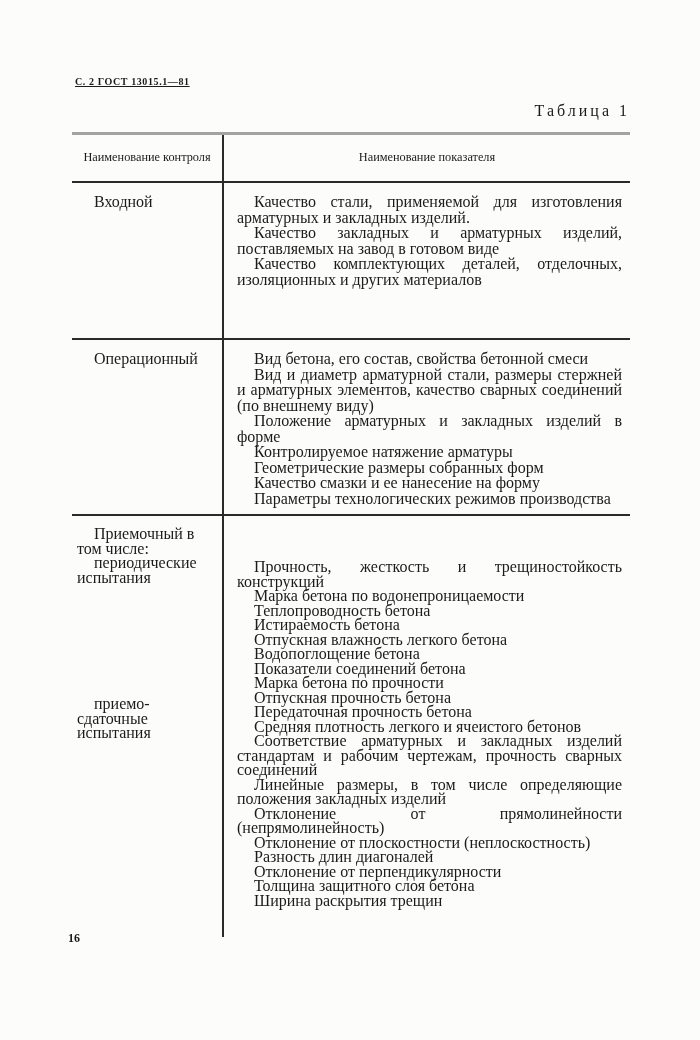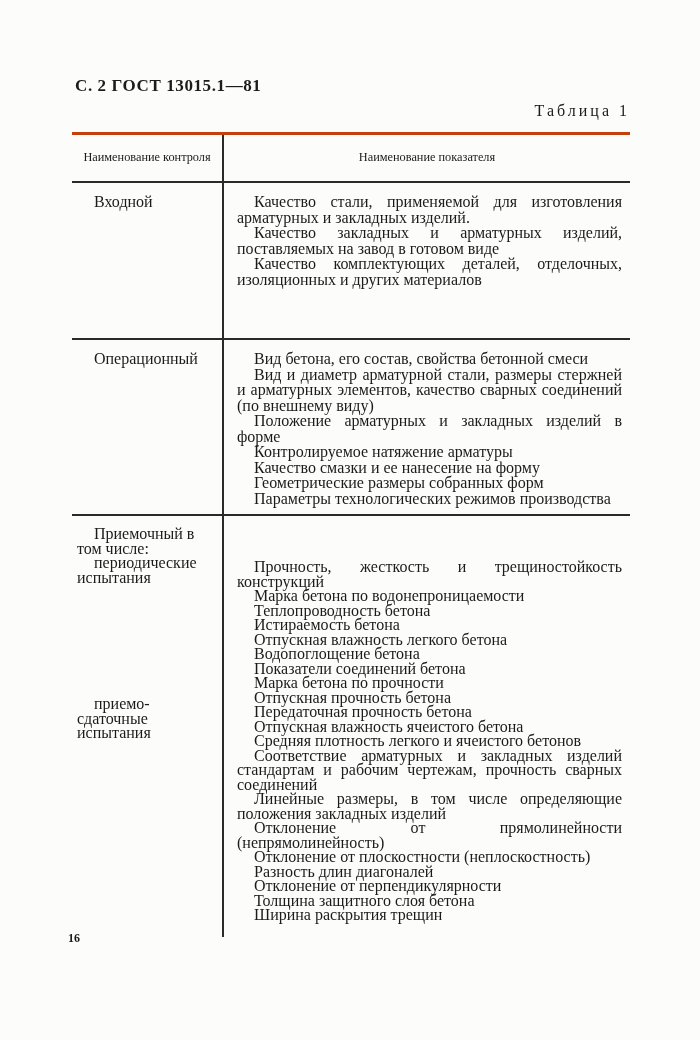--- a/index.html
+++ b/index.html
@@ -9,39 +9,40 @@
     height: 1040px;
     background: #fcfcfa;
     font-family: "Liberation Serif", serif;
     color: #1b1b1b;
     overflow: hidden;
   }
   .doc-header {
     position: absolute;
     left: 75px;
     top: 76px;
-    font-size: 17px;
+    font-size: 10px;
     font-weight: bold;
     letter-spacing: 0.6px;
     white-space: nowrap;
+    text-decoration: underline;
   }
   .table-caption {
     position: absolute;
     right: 70px;
     top: 102px;
     font-size: 16px;
     letter-spacing: 3px;
     white-space: nowrap;
   }
   .gtable {
     position: absolute;
     left: 72px;
     top: 132px;
     width: 558px;
-    border-top: 3px solid #c2410c;
+    border-top: 3px solid #a3a3a3;
   }
   .row {
     display: grid;
     grid-template-columns: 150px 408px;
   }
   .cell { font-size: 16px; line-height: 15.5px; }
   .cell.right { border-left: 2px solid #2a2a2a; }
   .thead { border-bottom: 2px solid #2a2a2a; min-height: 46px; }
   .thead .cell {
     display: flex;
@@ -101,22 +102,22 @@
 
     <div class="row body-row row2">
       <div class="cell left">
         <p class="lbl">Операционный</p>
       </div>
       <div class="cell right">
           <p class="para">Вид бетона, его состав, свойства бетонной смеси</p>
           <p class="para">Вид и диаметр арматурной стали, размеры стержней и арматурных элементов, качество сварных соединений (по внешнему виду)</p>
           <p class="para">Положение арматурных и закладных изделий в форме</p>
           <p class="para">Контролируемое натяжение арматуры</p>
+          <p class="para">Геометрические размеры собранных форм</p>
           <p class="para">Качество смазки и ее нанесение на форму</p>
-          <p class="para">Геометрические размеры собранных форм</p>
           <p class="para">Параметры технологических режимов производства</p>
         </div>
     </div>
 
     <div class="row body-row row3">
       <div class="cell left">
         <p class="lbl">Приемочный в том числе:</p>
         <p class="lbl">периодические испытания</p>
         <p class="lbl gap">приемо-сдаточные испытания</p>
       </div>
@@ -124,21 +125,20 @@
           <p class="para">Прочность, жесткость и трещиностойкость конструкций</p>
           <p class="para">Марка бетона по водонепроницаемости</p>
           <p class="para">Теплопроводность бетона</p>
           <p class="para">Истираемость бетона</p>
           <p class="para">Отпускная влажность легкого бетона</p>
           <p class="para">Водопоглощение бетона</p>
           <p class="para">Показатели соединений бетона</p>
           <p class="para">Марка бетона по прочности</p>
           <p class="para">Отпускная прочность бетона</p>
           <p class="para">Передаточная прочность бетона</p>
-          <p class="para">Отпускная влажность ячеистого бетона</p>
           <p class="para">Средняя плотность легкого и ячеистого бетонов</p>
           <p class="para">Соответствие арматурных и закладных изделий стандартам и рабочим чертежам, прочность сварных соединений</p>
           <p class="para">Линейные размеры, в том числе определяющие положения закладных изделий</p>
           <p class="para">Отклонение от прямолинейности (непрямолинейность)</p>
           <p class="para">Отклонение от плоскостности (неплоскостность)</p>
           <p class="para">Разность длин диагоналей</p>
           <p class="para">Отклонение от перпендикулярности</p>
           <p class="para">Толщина защитного слоя бетона</p>
           <p class="para">Ширина раскрытия трещин</p>
         </div>

